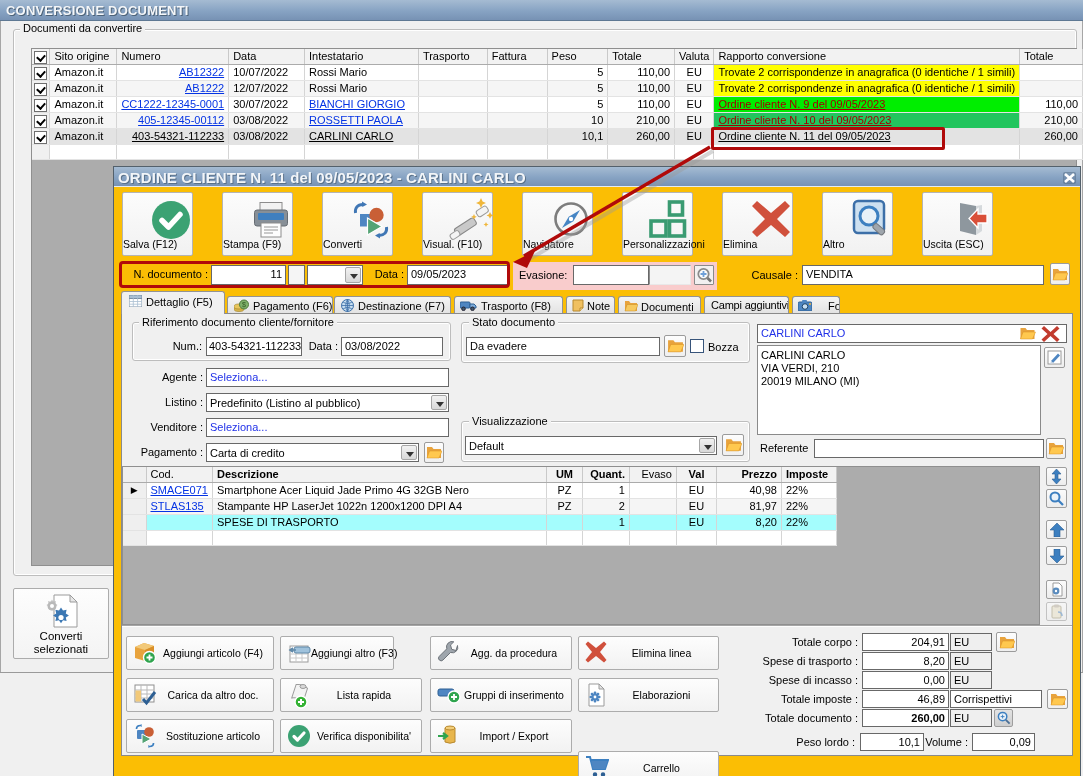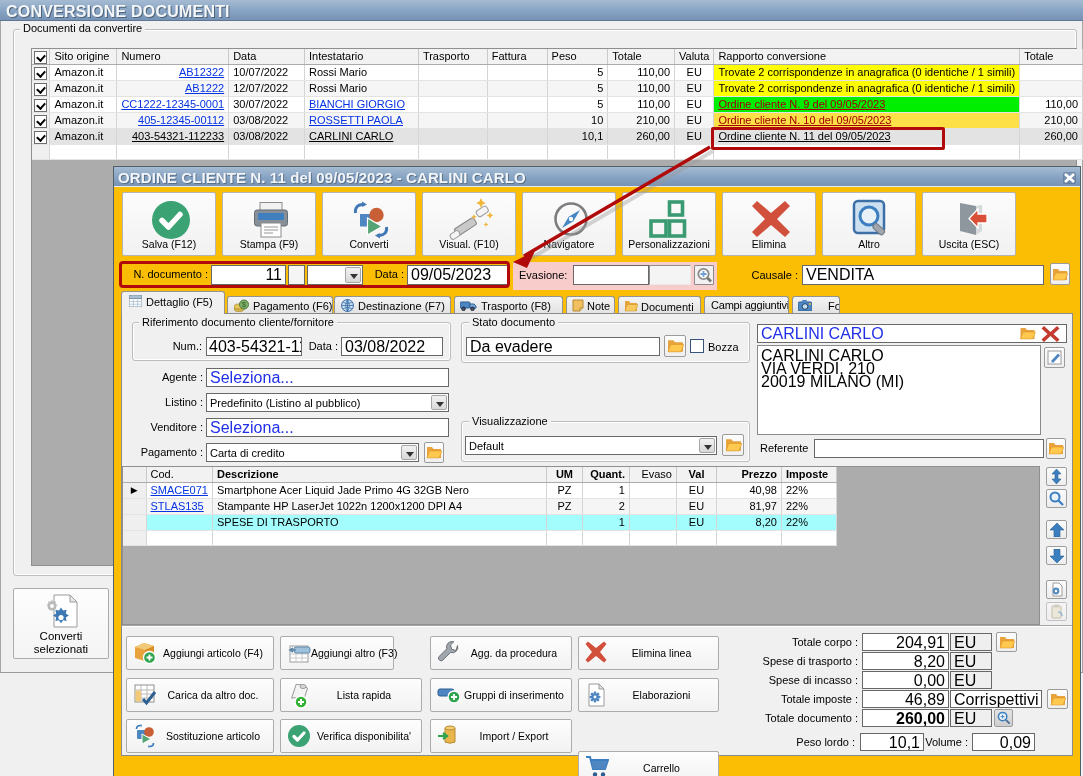--- a/index.html
+++ b/index.html
@@ -1,25 +1,25 @@
 <!DOCTYPE html>
 <html><head><meta charset="utf-8">
 <style>
 *{margin:0;padding:0;box-sizing:border-box}
 html,body{width:1083px;height:776px;overflow:hidden}
 body{font-family:"Liberation Sans",sans-serif;font-size:11px;background:#F0F0F0;position:relative}
 .abs{position:absolute}
 .lbl{position:absolute;font-size:11px;line-height:17px;white-space:nowrap;color:#000}
-.inp{position:absolute;background:#fff;border:1px solid #686868;font-size:16px;white-space:nowrap;overflow:hidden;color:#000}
+.inp{position:absolute;background:#fff;border:1px solid #686868;font-size:11px;white-space:nowrap;overflow:hidden;color:#000}
 .inp span{display:block;padding:1px 3px 0 3px;line-height:15px}
 .gray{background:#EFEFEF}
 .btn{position:absolute;background:linear-gradient(#FDFDFD,#F4F4F4);border:1px solid #ACACAC;border-radius:2px}
 .gb{position:absolute;border:1px solid #BDBDBD;border-radius:3px;box-shadow:inset 0 0 0 1px #fff}
 .gbl{position:absolute;background:#F0F0F0;padding:0 3px;font-size:11px;line-height:13px;white-space:nowrap}
-.tbtn{position:absolute;width:94px;height:64px;background:linear-gradient(#FCFCFC,#F1F1F1);border:1px solid #B4B4B4;border-radius:2px;text-align:center}
+.tbtn{position:absolute;width:71px;height:64px;background:linear-gradient(#FCFCFC,#F1F1F1);border:1px solid #B4B4B4;border-radius:2px;}
 .tbtn .cap{position:absolute;bottom:5px;left:0;right:0;font-size:10.5px}
 .tab{position:absolute;height:18px;top:296px;overflow:hidden;background:linear-gradient(#F4F4F4,#E2E2E2);border:1px solid #939393;border-bottom:none;border-radius:3px 3px 0 0;font-size:11px;line-height:17px;white-space:nowrap}
 .tab.act{top:291px;height:23px;background:#F0F0F0;z-index:5}
 .cmb{position:absolute;background:#fff;border:1px solid #686868}
 .cmbb{position:absolute;right:1px;top:1px;bottom:1px;width:16px;background:linear-gradient(#F2F2F2,#D8D8D8);border:1px solid #A6A6A6;border-radius:2px}
 .cmbb:after{content:"";position:absolute;left:4px;top:6px;border:4px solid transparent;border-top:5px solid #333}
 .fbtn{position:absolute;background:linear-gradient(#FDFDFD,#EFEFEF);border:1px solid #9B9B9B;border-radius:2px}
 table.grid{border-collapse:collapse;table-layout:fixed;font-size:11px}
 table.grid td{border-right:1px solid #D5D5D5;border-bottom:1px solid #E3E3E3;padding:0 4px;height:15px;line-height:15px;overflow:hidden;white-space:nowrap}
 table.grid td:first-child{background:#F0F0F0}
@@ -30,21 +30,21 @@
 .cbx:after{content:"";position:absolute;left:2px;top:2px;width:6px;height:4px;border-left:2.8px solid #000;border-bottom:2.8px solid #000;transform:rotate(-48deg)}
 .ibtn{position:absolute;width:21px;height:19px;background:linear-gradient(#FBFBFB,#EDEDED);border:1px solid #9E9E9E;border-radius:2px}
 .bb{position:absolute;height:34px;background:linear-gradient(#FDFDFD,#F2F2F2);border:1px solid #ACACAC;border-radius:2px;font-size:10.5px}
 .bb .ic{position:absolute;left:6px;top:4px}
 .bb span{position:absolute;left:30px;right:4px;top:10px;text-align:center;white-space:nowrap}
 </style></head>
 <body>
 
 <div class="abs" style="left:0;top:0;width:1083px;height:673px;background:#F0F0F0;border:1px solid #A6A6A6"></div>
 <div id="mainbar" class="abs" style="left:0;top:0;width:1083px;height:21px;background:linear-gradient(#A5BBD2 0%,#87A3C3 55%,#7792B4 100%);border-bottom:1px solid #5E7893"></div>
-<div class="abs" style="left:6px;top:3px;font-size:16px;font-weight:bold;color:#F4F6F8;text-shadow:1px 1px 0 #4D6379;letter-spacing:.2px">CONVERSIONE DOCUMENTI</div>
+<div class="abs" style="left:6px;top:3px;font-size:13px;font-weight:bold;color:#F4F6F8;text-shadow:1px 1px 0 #4D6379;letter-spacing:.2px">CONVERSIONE DOCUMENTI</div>
 
 <div class="gb" style="left:13px;top:29px;width:1064px;height:547px"></div>
 <div class="gbl" style="left:20px;top:22px">Documenti da convertire</div>
 
 <div class="abs" style="left:31px;top:48px;width:1046px;height:518px;background:#ACACAC;border:1px solid #8F8F8F"></div>
 <div class="abs" style="left:32px;top:49px">
 <table class="grid">
 <colgroup>
         <col style="width:18px">
         <col style="width:67px">
@@ -120,21 +120,21 @@
           <td class="ct" style="padding:0"><span class="cbx"></span></td>
           <td>Amazon.it</td>
           <td class="rt"><a class="lk">405-12345-00112</a></td>
           <td>03/08/2022</td>
           <td><a class="lk">ROSSETTI PAOLA</a></td>
           <td></td>
           <td></td>
           <td class="rt">10</td>
           <td class="rt">210,00</td>
           <td class="ct">EU</td>
-          <td style="background:#fde047"><a style="color:#A00000;text-decoration:underline">Ordine cliente N. 10 del 09/05/2023</a></td>
+          <td style="background:#22c55e"><a style="color:#A00000;text-decoration:underline">Ordine cliente N. 10 del 09/05/2023</a></td>
           <td class="rt">210,00</td>
         </tr>
 <tr style="background:#E3E3E3">
           <td class="ct" style="padding:0"><span class="cbx"></span></td>
           <td>Amazon.it</td>
           <td class="rt"><a style="color:#000;text-decoration:underline">403-54321-112233</a></td>
           <td>03/08/2022</td>
           <td><a style="color:#000;text-decoration:underline">CARLINI CARLO</a></td>
           <td></td>
           <td></td>

